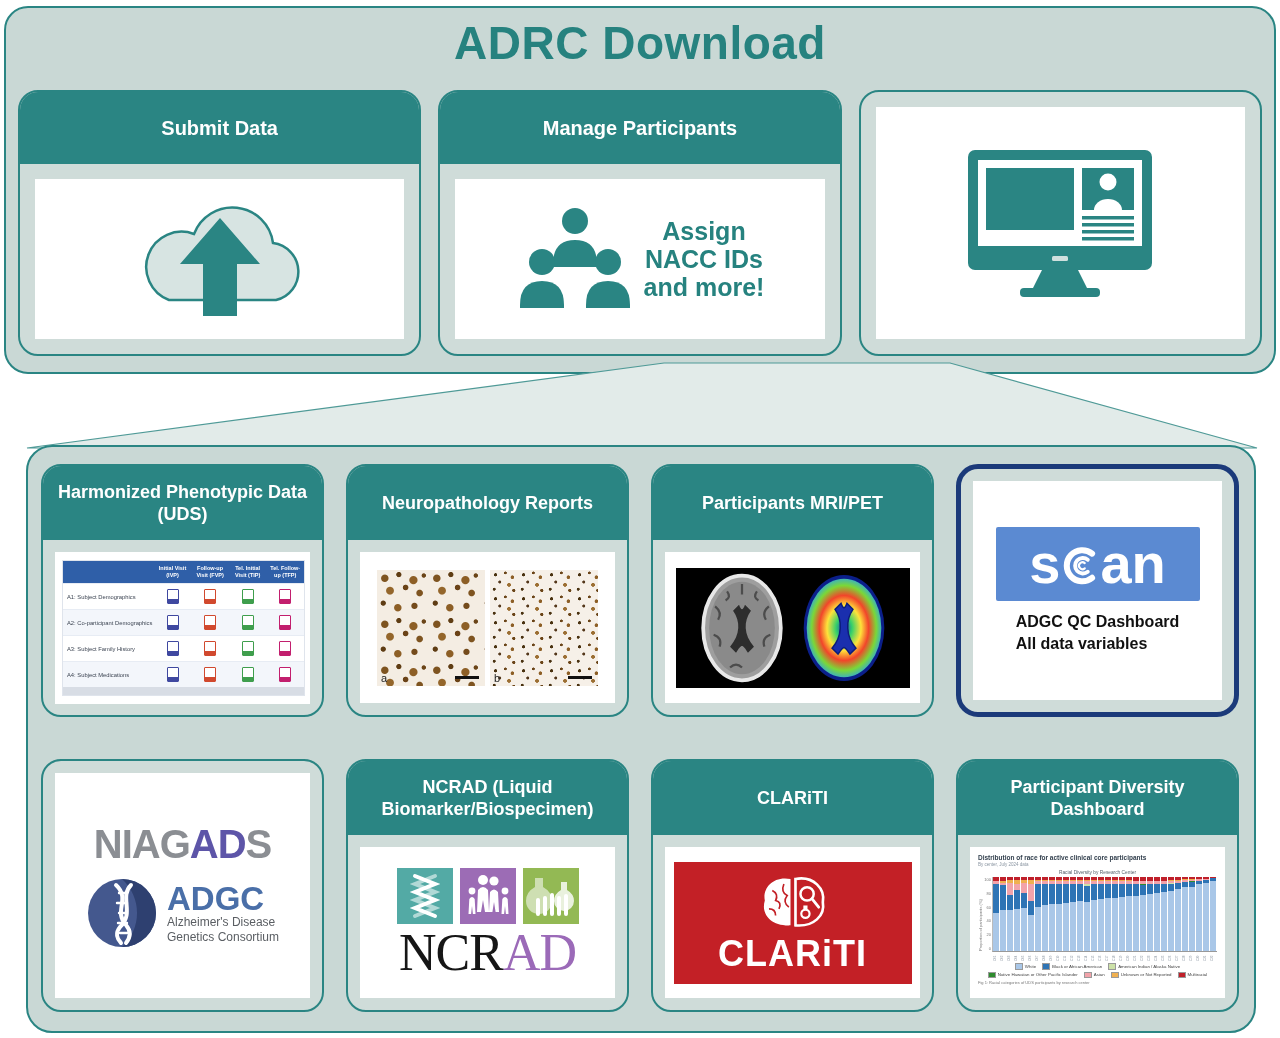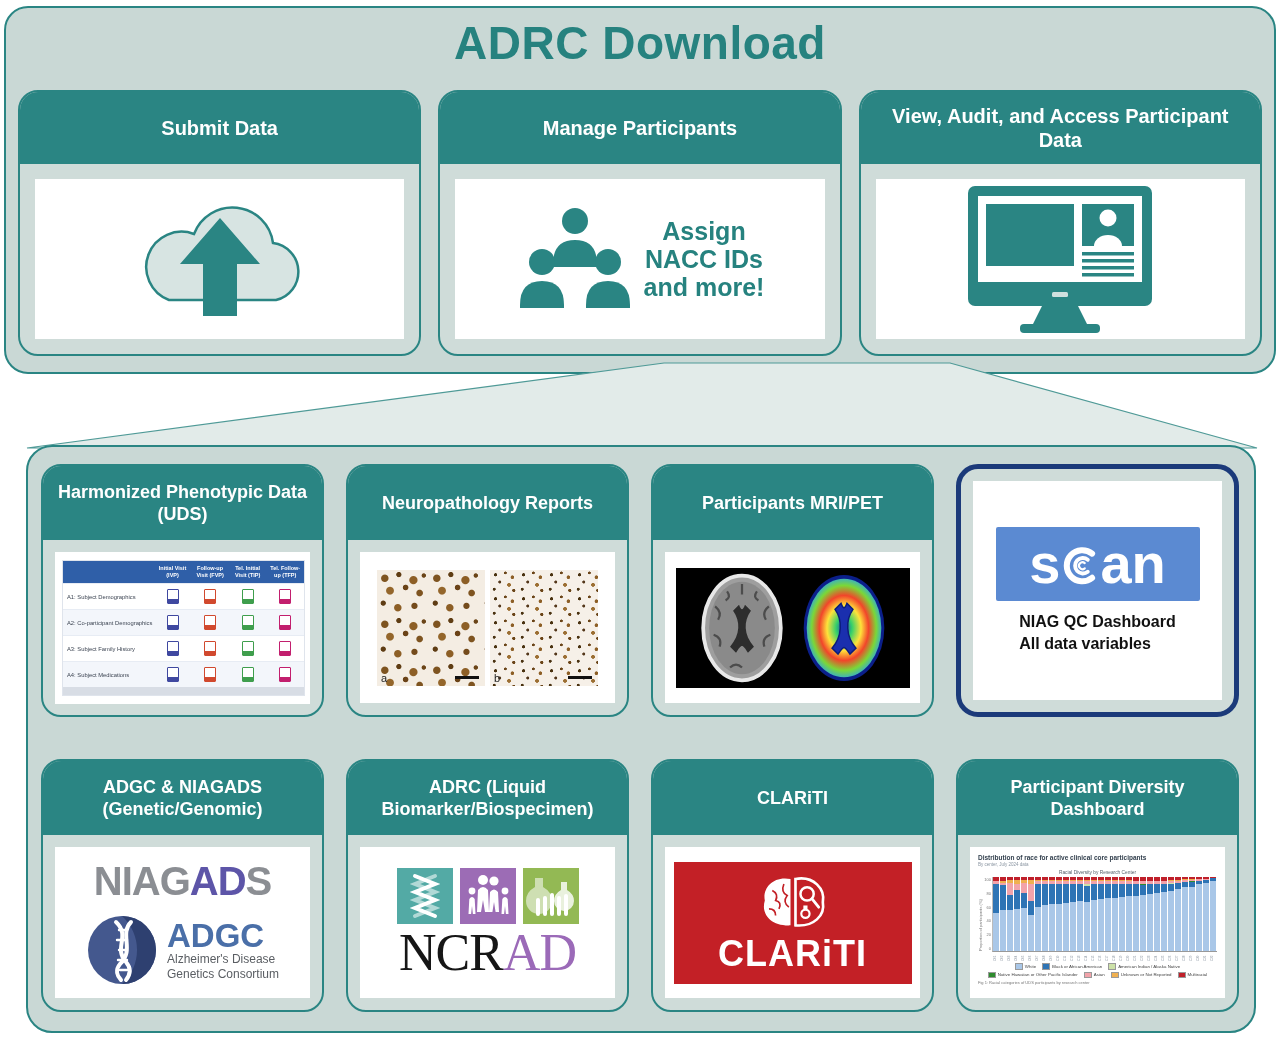--- a/index.html
+++ b/index.html
@@ -156,21 +156,20 @@
                 <circle cx="93" cy="58" r="13"></circle>
                 <path d="M71 101 q0 -24 22 -24 q22 0 22 24 l0 3 h-44 z"></path>
               </g>
             </svg>
             <div class="mp-caption">Assign NACC IDs and more!</div>
           </div>
         </div>
       </div>
 
       <div class="card top-card">
-        <div class="card-header">View, Audit, and Access Participant Data</div>
         <div class="card-body">
           <div class="white-box">
             <svg width="224" height="158" viewBox="0 0 224 158">
               <rect x="20" y="6" width="184" height="120" rx="7" fill="#2a8583"></rect>
               <rect x="30" y="16" width="164" height="86" fill="#ffffff"></rect>
               <rect x="38" y="24" width="88" height="62" fill="#2a8583"></rect>
               <rect x="134" y="24" width="52" height="42" fill="#2a8583"></rect>
               <circle cx="160" cy="38" r="8.5" fill="#ffffff"></circle>
               <path d="M146 66 a14 11 0 0 1 28 0 z" fill="#ffffff"></path>
               <rect x="134" y="72" width="52" height="3.5" fill="#2a8583"></rect>
@@ -343,30 +342,29 @@
               <svg width="38" height="50" viewBox="0 0 44 54" style="margin:0 1px;">
                 <g stroke="#fff" fill="none" stroke-linecap="round">
                   <path d="M36 15 A18 18 0 1 0 36 43" stroke-width="7"></path>
                   <path d="M31 22 A9 9 0 1 0 31 36" stroke-width="4.5"></path>
                   <path d="M27.5 26 A4 4 0 1 0 27.5 32" stroke-width="2.5"></path>
                 </g>
               </svg>
               <span class="lt">an</span>
             </div>
             <div class="scan-lines">
-              <div>NIAG QC Dashboard</div>
+              <div>ADGC QC Dashboard</div>
               <div>All data variables</div>
             </div>
           </div>
         </div>
       </div>
     </div>
 
     <div class="card bp-card r2 c1">
-      <div class="card-header">ADGC &amp; NIAGADS (Genetic/Genomic)</div>
       <div class="card-body">
         <div class="white-box">
           <div class="gen-inner">
             <div class="niagads"><span class="g">NIAG</span><span class="p">AD</span><span class="g">S</span></div>
             <div class="adgc-row">
               <svg width="72" height="72" viewBox="0 0 72 72">
                 <circle cx="36" cy="36" r="34" fill="#44588e"></circle>
                 <path d="M36 2 a34 34 0 0 1 0 68 a46 46 0 0 0 0 -68 z" fill="#2e4070"></path>
                 <g stroke="#fff" fill="none" stroke-linecap="round">
                   <path d="M30 8 C45 22 27 34 40 48 C46 55 44 61 40 66" stroke-width="4"></path>
@@ -379,21 +377,21 @@
                 <div class="tg">Alzheimer's Disease</div>
                 <div class="tg">Genetics Consortium</div>
               </div>
             </div>
           </div>
         </div>
       </div>
     </div>
 
     <div class="card bp-card r2 c2">
-      <div class="card-header">ADRC (Liquid Biomarker/Biospecimen)</div>
+      <div class="card-header">NCRAD (Liquid Biomarker/Biospecimen)</div>
       <div class="card-body">
         <div class="white-box">
           <div class="ncrad-inner">
             <div class="ncrad-squares">
               <svg width="56" height="56" viewBox="0 0 56 56">
                 <rect width="56" height="56" fill="#53aaa5"></rect>
                 <g fill="none" stroke-linecap="round">
                   <polyline points="18,8 38,16 18,24 38,32 18,40 38,48" stroke="#ffffff" stroke-width="4"></polyline>
                   <polyline points="38,8 18,16 38,24 18,32 38,40 18,48" stroke="#ffffff" stroke-width="4" opacity="0.55"></polyline>
                 </g>

